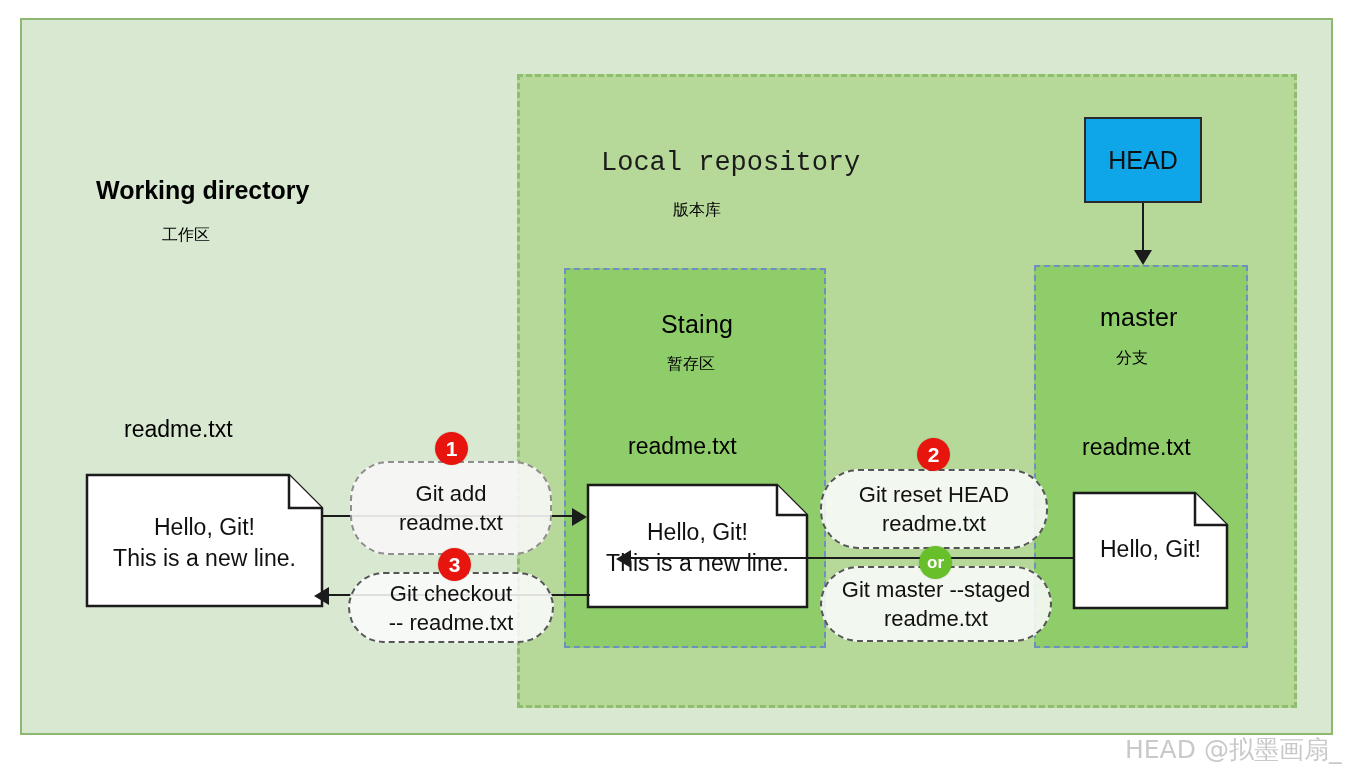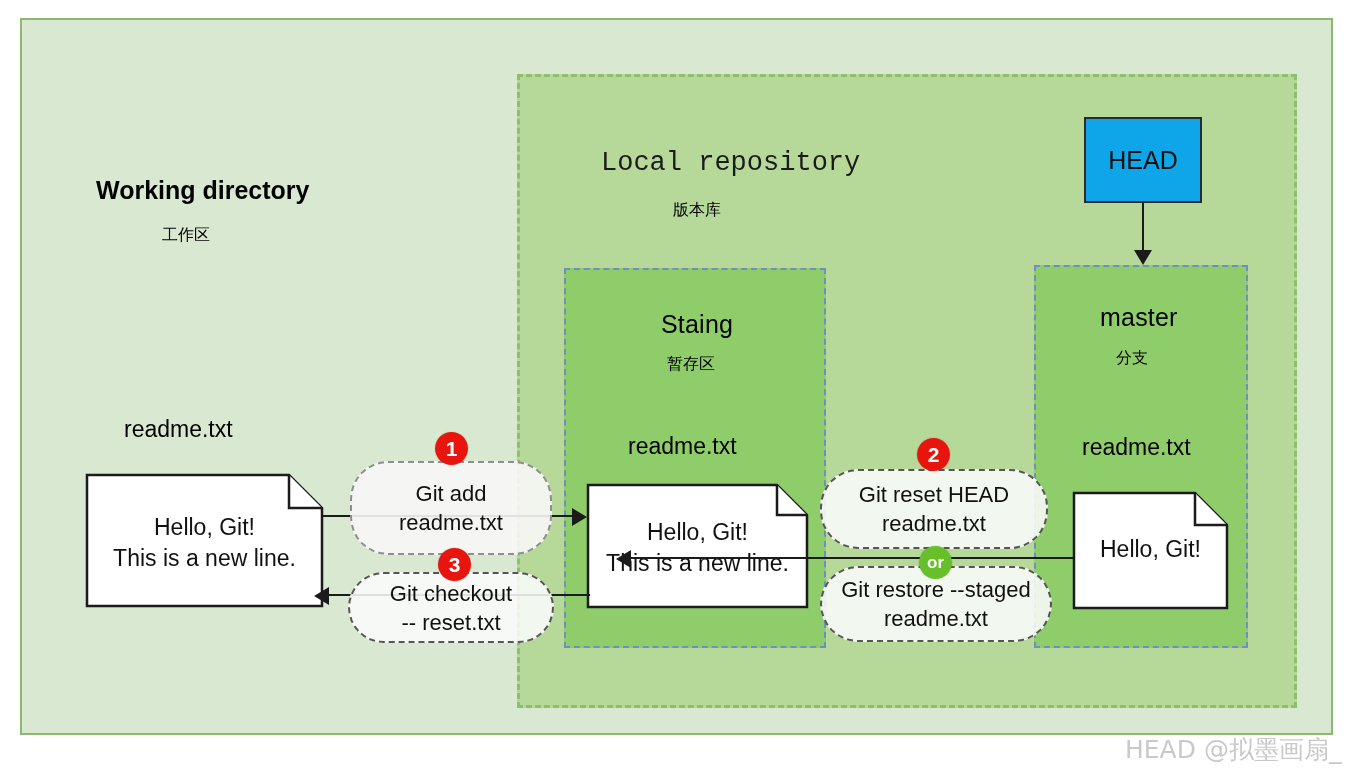--- a/index.html
+++ b/index.html
@@ -197,30 +197,30 @@
   <div class="conn h-line" style="left:318px;top:594px;width:272px;"></div>
   <div class="arrow-l" style="left:314px;top:587px;"></div>
 
   <div class="bubble" id="bubble-add">
     <span>Git add</span>
     <span>readme.txt</span>
   </div>
 
   <div class="bubble" id="bubble-checkout">
     <span>Git checkout</span>
-    <span>-- reset.txt</span>
+    <span>-- readme.txt</span>
   </div>
 
   <div class="bubble" id="bubble-reset">
     <span>Git reset HEAD</span>
     <span>readme.txt</span>
   </div>
 
   <div class="bubble" id="bubble-restore">
-    <span>Git restore --staged</span>
+    <span>Git master --staged</span>
     <span>readme.txt</span>
   </div>
 
   <div class="badge badge-num" id="badge-1">1</div>
   <div class="badge badge-num" id="badge-2">2</div>
   <div class="badge badge-num" id="badge-3">3</div>
   <div class="badge badge-or" id="badge-or">or</div>
 
   <div id="watermark">HEAD @拟墨画扇_</div>
 

